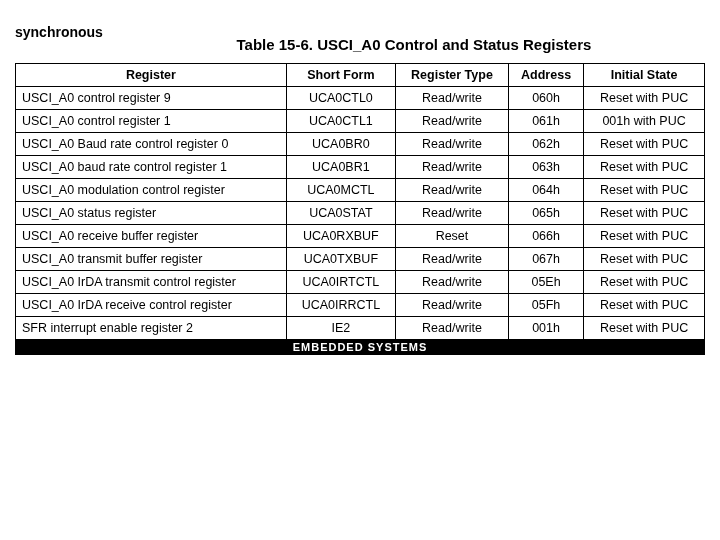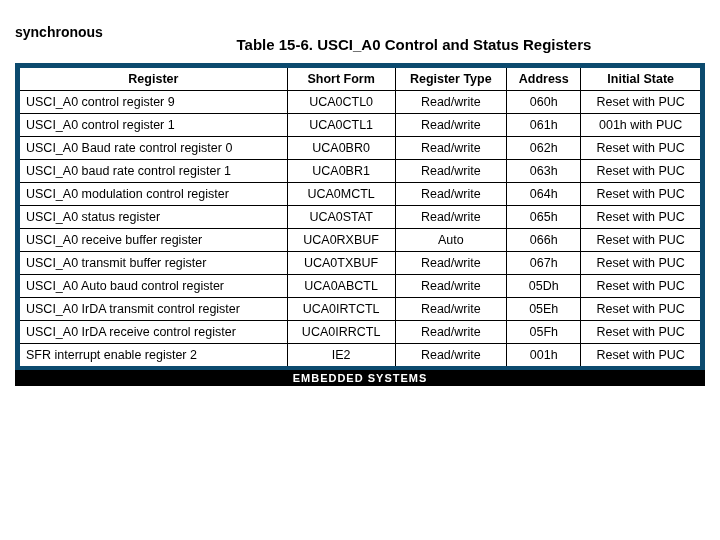--- a/index.html
+++ b/index.html
@@ -24,21 +24,21 @@
     .table-title {
       font-weight: bold;
       font-size: 15px;
       flex: 1;
       text-align: center;
       margin-top: 26px;
     }
     table {
       width: 100%;
       border-collapse: collapse;
-      border: 5px solid #0c4a6e;
+      border: 1px solid #0c4a6e;
     }
     th, td {
       border: 1px solid #000;
       padding: 4px 6px;
       text-align: center;
       font-size: 12.5px;
     }
     th {
       font-weight: bold;
       background: #fff;
@@ -114,36 +114,29 @@
       <tr>
         <td>USCI_A0 status register</td>
         <td>UCA0STAT</td>
         <td>Read/write</td>
         <td>065h</td>
         <td>Reset with PUC</td>
       </tr>
       <tr>
         <td>USCI_A0 receive buffer register</td>
         <td>UCA0RXBUF</td>
-        <td>Auto</td>
+        <td>Reset</td>
         <td>066h</td>
         <td>Reset with PUC</td>
       </tr>
       <tr>
         <td>USCI_A0 transmit buffer register</td>
         <td>UCA0TXBUF</td>
         <td>Read/write</td>
         <td>067h</td>
-        <td>Reset with PUC</td>
-      </tr>
-      <tr>
-        <td>USCI_A0 Auto baud control register</td>
-        <td>UCA0ABCTL</td>
-        <td>Read/write</td>
-        <td>05Dh</td>
         <td>Reset with PUC</td>
       </tr>
       <tr>
         <td>USCI_A0 IrDA transmit control register</td>
         <td>UCA0IRTCTL</td>
         <td>Read/write</td>
         <td>05Eh</td>
         <td>Reset with PUC</td>
       </tr>
       <tr>

